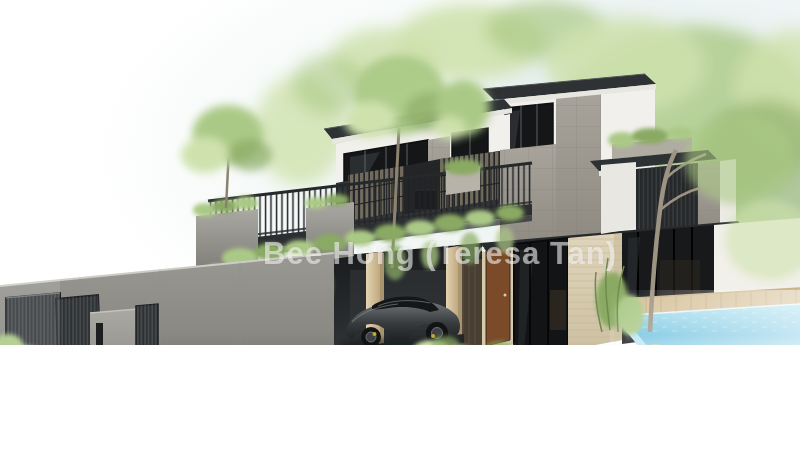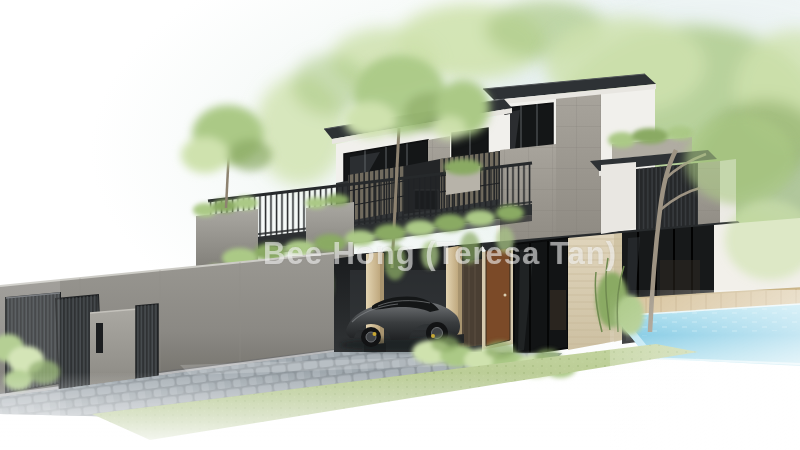--- a/index.html
+++ b/index.html
@@ -1,16 +1,16 @@
 <!DOCTYPE html>
 <html style="--background: #ffffff; --sky_wash: #e4efeb; --foliage_light: #cfe2ae; --foliage_mid: #abc986; --foliage_dark: #8aaa64; --roof_dark: #2e3235; --wall_white: #f1f0ec; --fascia_white: #e8e6e1; --stone_light: #a8a49c; --stone_dark: #8f8b83; --panel_dark: #2a2d2f; --louvre_slat: #756f61; --glass_dark: #141617; --travertine: #d9cdb2; --door_wood: #7b4a28; --column_wood: #d8c7a4; --boundary_wall_top: #9a9892; --boundary_wall_bottom: #6e6c66; --gate_dark: #2f3234; --cobble_light: #aeb6bc; --cobble_dark: #8e969c; --grass_green: #a9bd82; --pool_light: #aadeed; --pool_mid: #6fc2e0; --deck_wood: #d6c199; --car_body: #55585b; --car_dark: #1f2123; --caliper_yellow: #c9a832; --watermark_color: rgba(255,255,255,0.55);"><head>
 <meta charset="utf-8">
 <style>
   html,body{margin:0;padding:0;background:#fff;}
-  #stage{position:relative;width:800px;height:450px;overflow:hidden;background:#ffffff;
+  #stage{position:relative;width:800px;height:345px;overflow:hidden;background:#ffffff;
          font-family:"Liberation Sans", sans-serif;}
   #stage svg{position:absolute;left:0;top:0;}
   .watermark{
     position:absolute;left:263px;top:236px;width:360px;
     font-size:31px;font-weight:bold;letter-spacing:1px;white-space:nowrap;
     color:var(--watermark_color);
     text-shadow:0 0 2px rgba(110,110,110,0.18);
     pointer-events:none;user-select:none;
   }
 </style>

